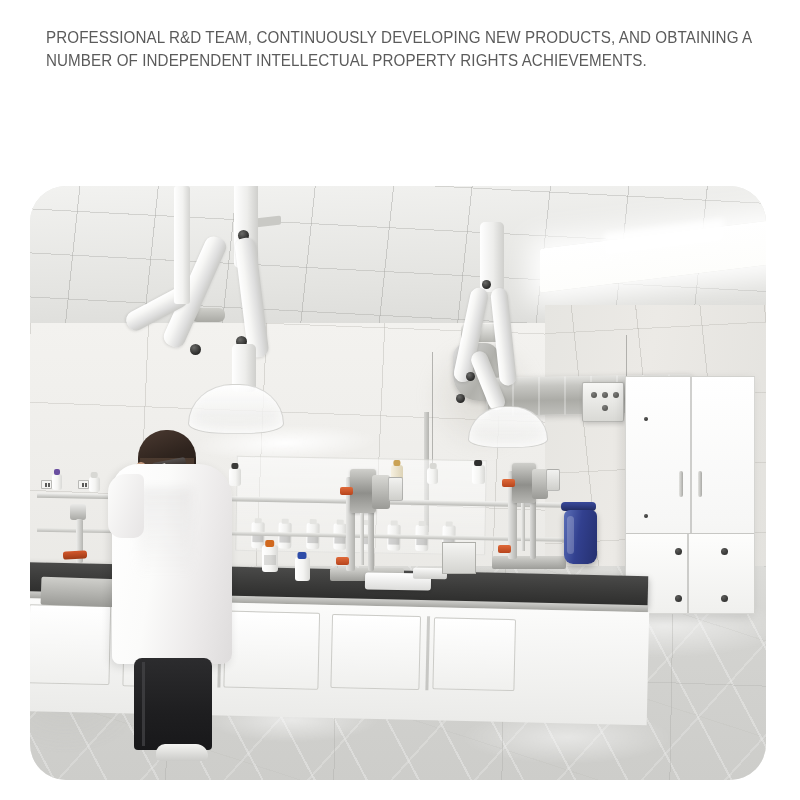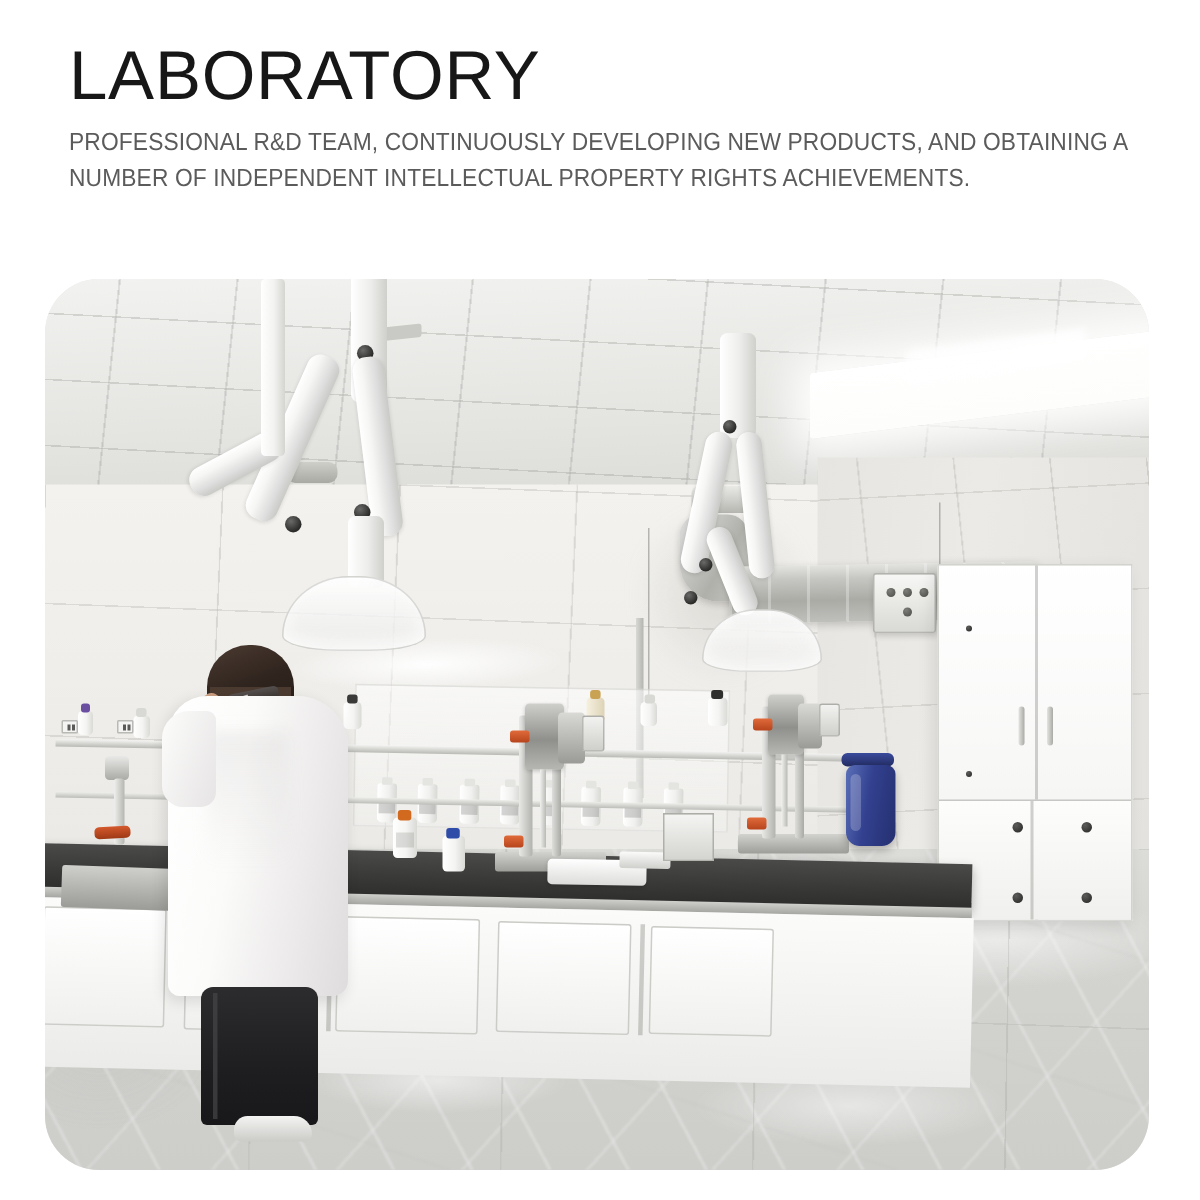--- a/index.html
+++ b/index.html
@@ -533,21 +533,20 @@
     position:absolute; width:1px;
     background: rgba(120,120,116,.5);
   }
 </style>
 </head>
 <body>
 
 <div id="page">
 
   <div class="header-block">
-    <h1 class="page-title">LABORATORY</h1>
     <p class="subtitle">PROFESSIONAL R&amp;D TEAM, CONTINUOUSLY DEVELOPING NEW PRODUCTS, AND OBTAINING A NUMBER OF INDEPENDENT INTELLECTUAL PROPERTY RIGHTS ACHIEVEMENTS.</p>
   </div>
 
   <div class="photo">
     <div class="scene">
 
       <div class="ceiling">
         <div class="ceiling-grid"></div>
         <div class="ceiling-light"></div>
         <div class="ceiling-light2"></div>

